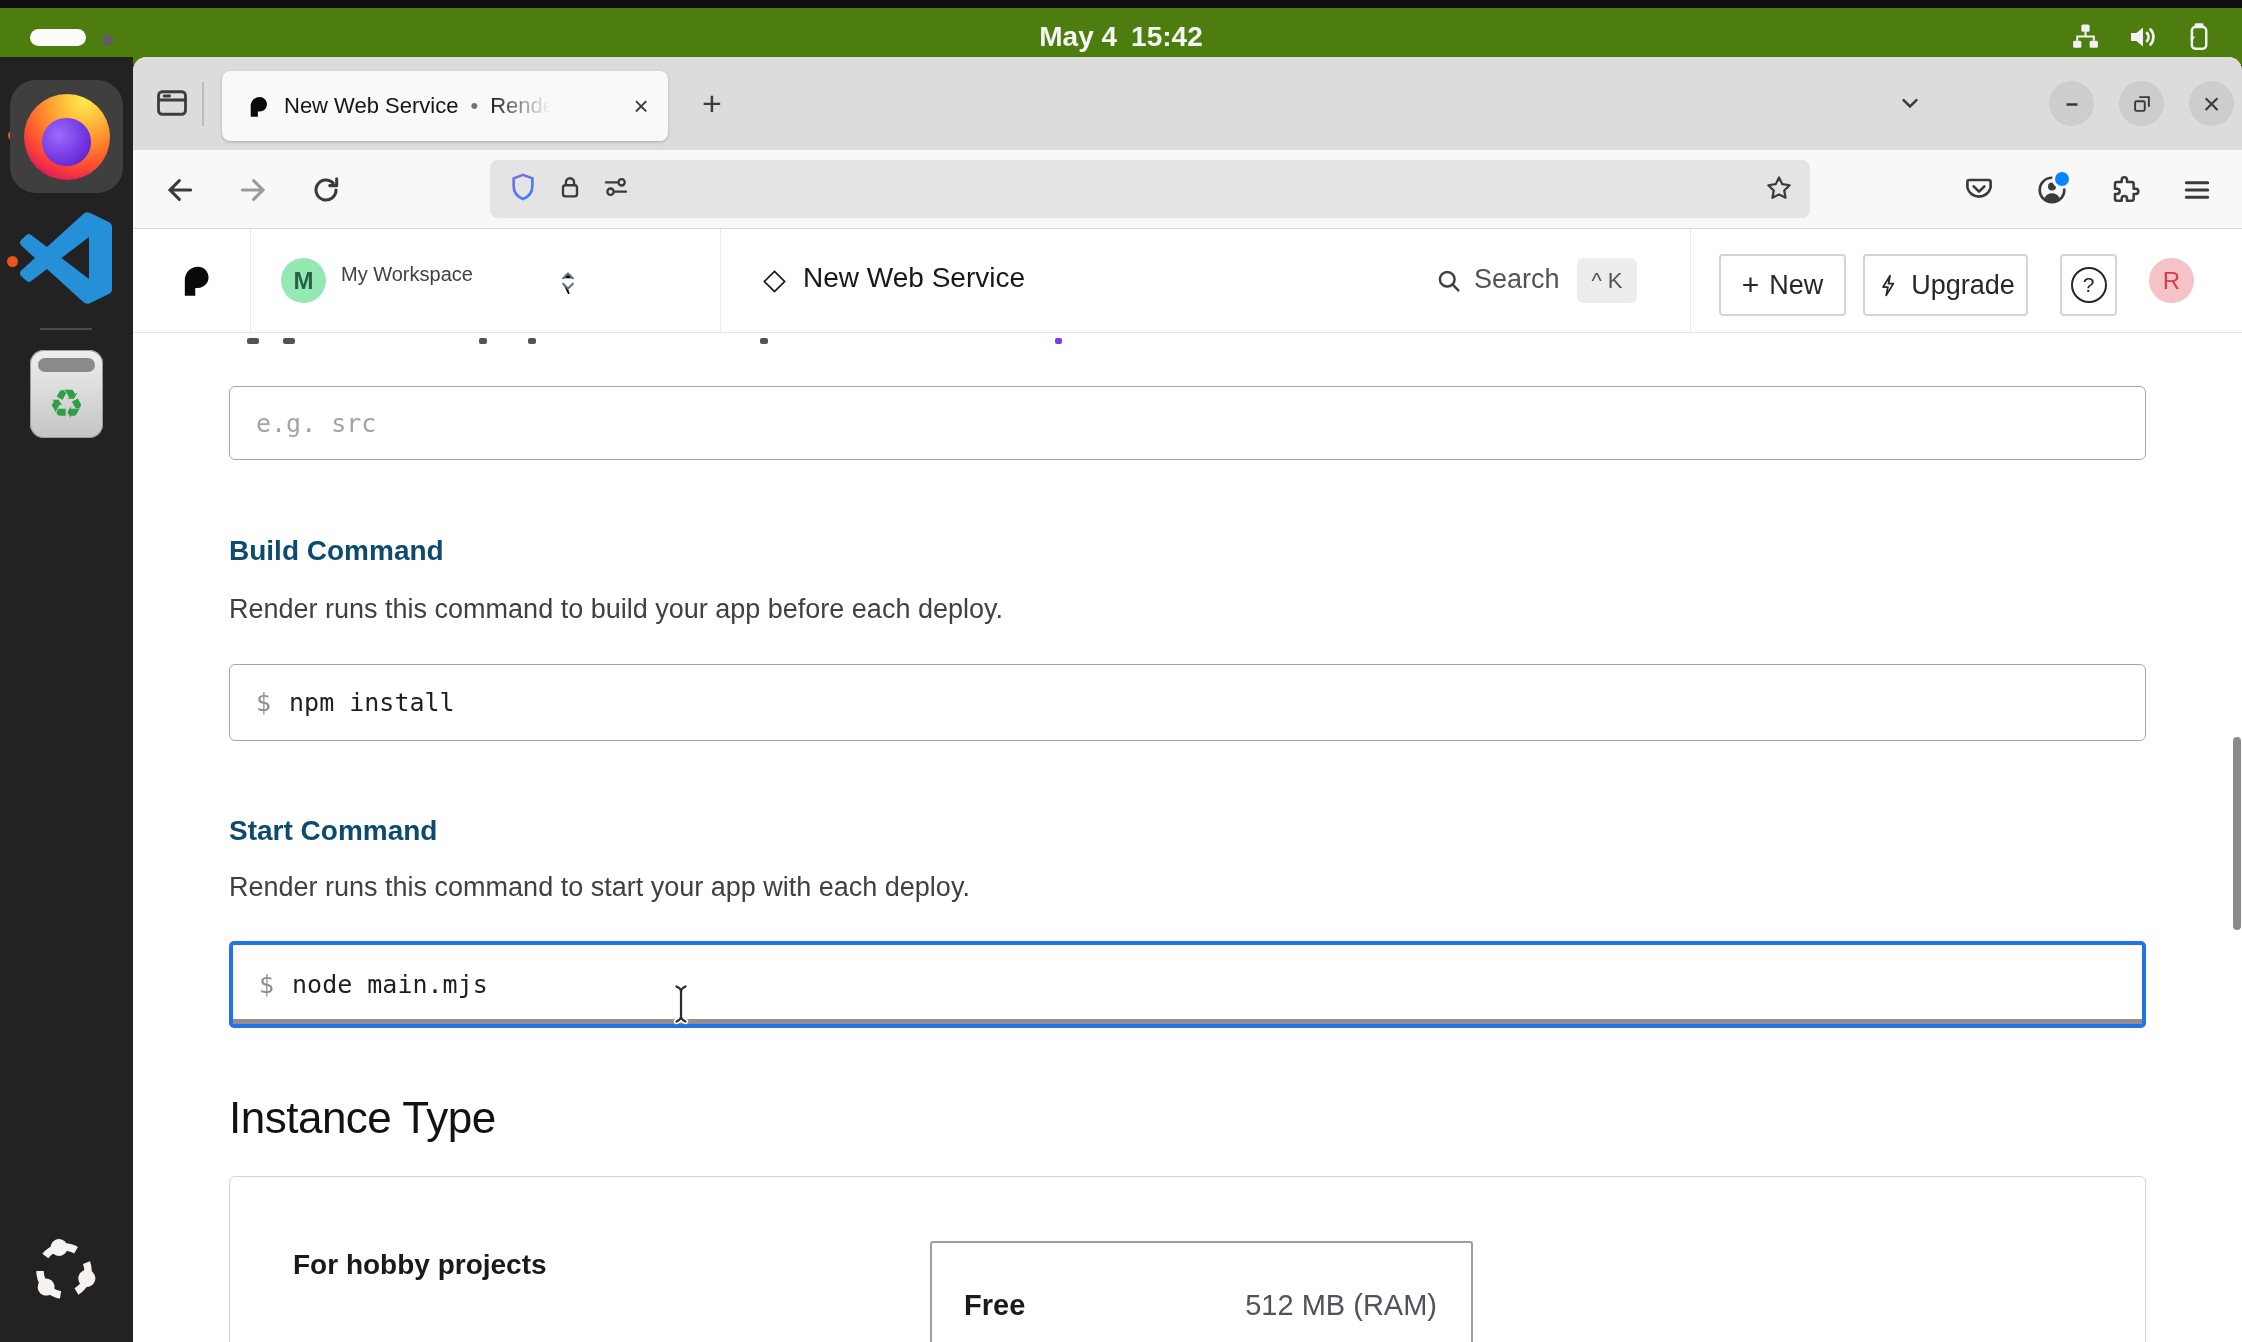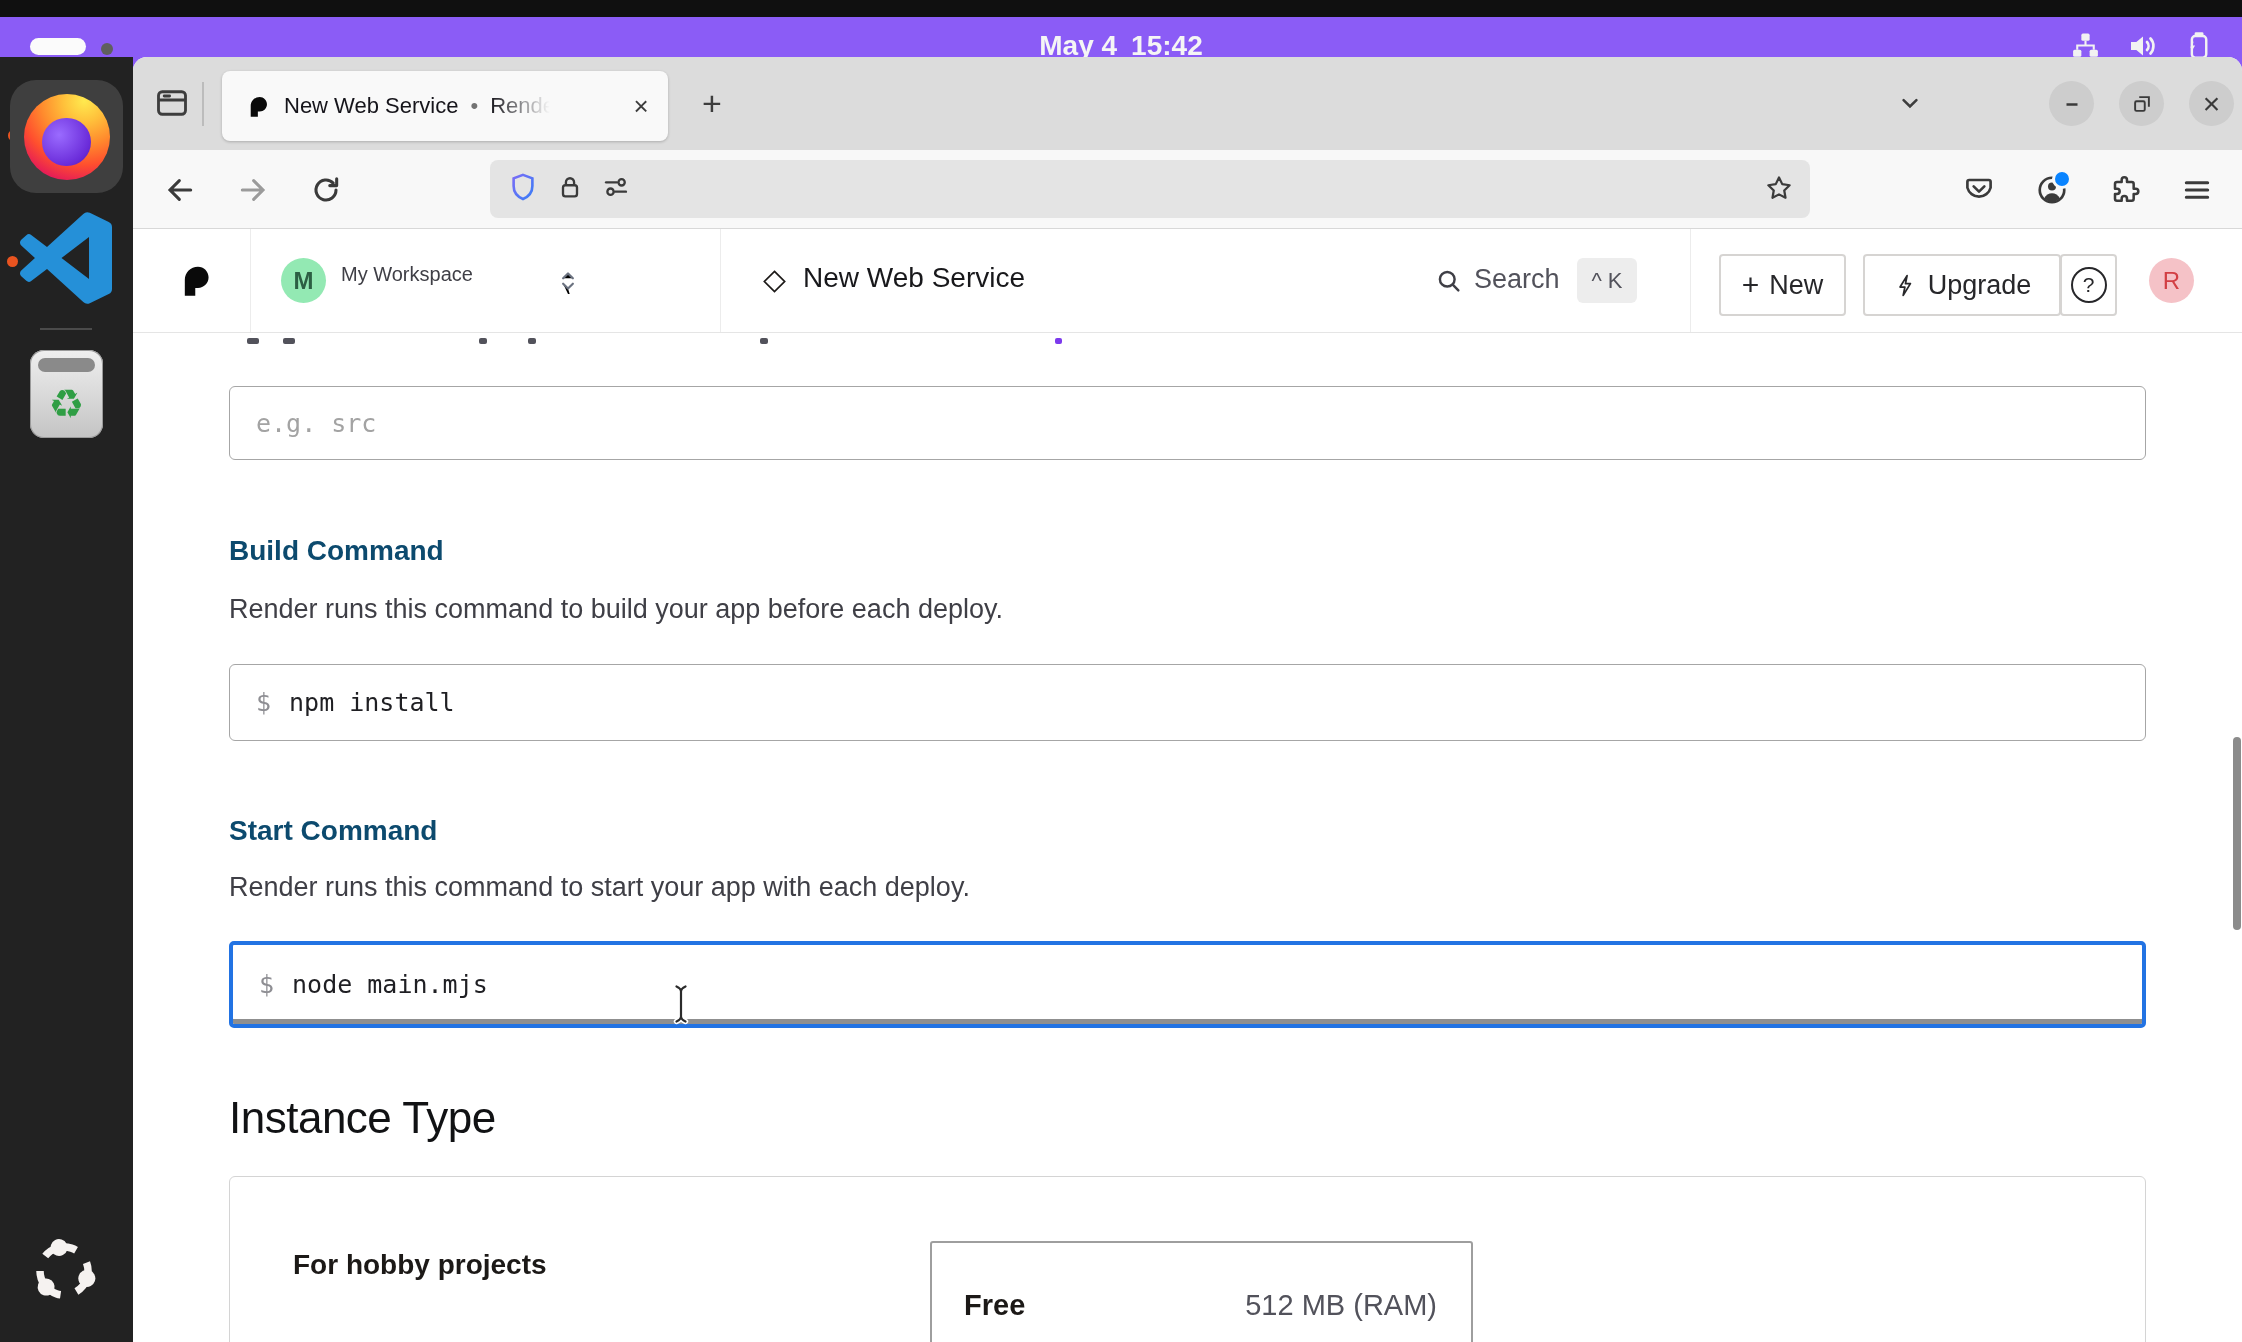--- a/index.html
+++ b/index.html
@@ -1,20 +1,20 @@
 <!DOCTYPE html>
 <html><head>
 <meta charset="utf-8">
 <style>
   html,body{margin:0;padding:0;background:#101010;}
   .stage{position:relative;width:2242px;height:1342px;overflow:hidden;background:#101010;
          font-family:"Liberation Sans",sans-serif;-webkit-font-smoothing:antialiased;}
 
   
-  .topbar{position:absolute;left:0;top:17px;width:2242px;height:57px;background:#8b5cf6;color:#f2f2f2;}
+  .topbar{position:absolute;left:0;top:8px;width:2242px;height:57px;background:#4d7c0f;color:#f2f2f2;}
   .ws-pill{position:absolute;left:30px;top:21px;width:56px;height:17px;border-radius:9px;background:#fbfbfb;}
   .ws-dot{position:absolute;left:101px;top:26px;width:12px;height:12px;border-radius:50%;background:#5f5f5f;}
   .clock{position:absolute;left:50%;top:0;height:57px;transform:translateX(-50%);display:flex;align-items:center;gap:14px;
          font-size:28px;font-weight:600;color:#f5f5f5;}
   .status{position:absolute;right:30px;top:0;height:57px;display:flex;align-items:center;gap:26px;}
   .status svg{display:block;}
 
   
   .dock{position:absolute;left:0;top:57px;width:133px;height:1285px;background:#222222;}
   .ff-tile{position:absolute;left:10px;top:23px;width:113px;height:113px;border-radius:26px;background:#3f3f3f;
@@ -76,21 +76,21 @@
   .ws-chevrons{position:absolute;left:422px;top:39px;}
   .pg-diamond{position:absolute;left:628px;top:39px;}
   .pg-title{position:absolute;left:670px;top:33px;font-size:28px;color:#18181b;font-weight:500;}
   .search-ico{position:absolute;left:1302px;top:38px;}
   .search-label{position:absolute;left:1341px;top:35px;font-size:27px;color:#52525b;}
   .search-kbd{position:absolute;left:1444px;top:29px;width:60px;height:45px;background:#ededed;border-radius:6px;
               display:flex;align-items:center;justify-content:center;font-size:22px;color:#52525b;}
   .hbtn{position:absolute;top:25px;height:62px;box-sizing:border-box;border:2px solid #d6d4d2;border-radius:4px;background:#fff;
         display:flex;align-items:center;justify-content:center;gap:10px;font-size:27px;color:#27272a;}
   .btn-new{left:1586px;width:127px;}
-  .btn-upg{left:1730px;width:198px;}
+  .btn-upg{left:1730px;width:165px;}
   .btn-help{left:1927px;width:57px;}
   .help-circ{width:36px;height:36px;border-radius:50%;border:2.2px solid #27272a;display:flex;align-items:center;justify-content:center;
              font-size:21px;color:#27272a;box-sizing:border-box;}
   .user-avatar{position:absolute;left:2016px;top:29px;width:45px;height:45px;border-radius:50%;
                display:flex;align-items:center;justify-content:center;font-size:24px;color:#d23f44;font-weight:500;}
 
   
   .page{position:absolute;left:0;top:276px;width:2109px;height:1009px;background:#fff;}
   .frag{position:absolute;top:5px;height:6px;background:#52525b;border-radius:2px;}
   .field{position:absolute;left:96px;width:1917px;box-sizing:border-box;border:1px solid #a6a6a6;border-radius:6px;background:#fff;

